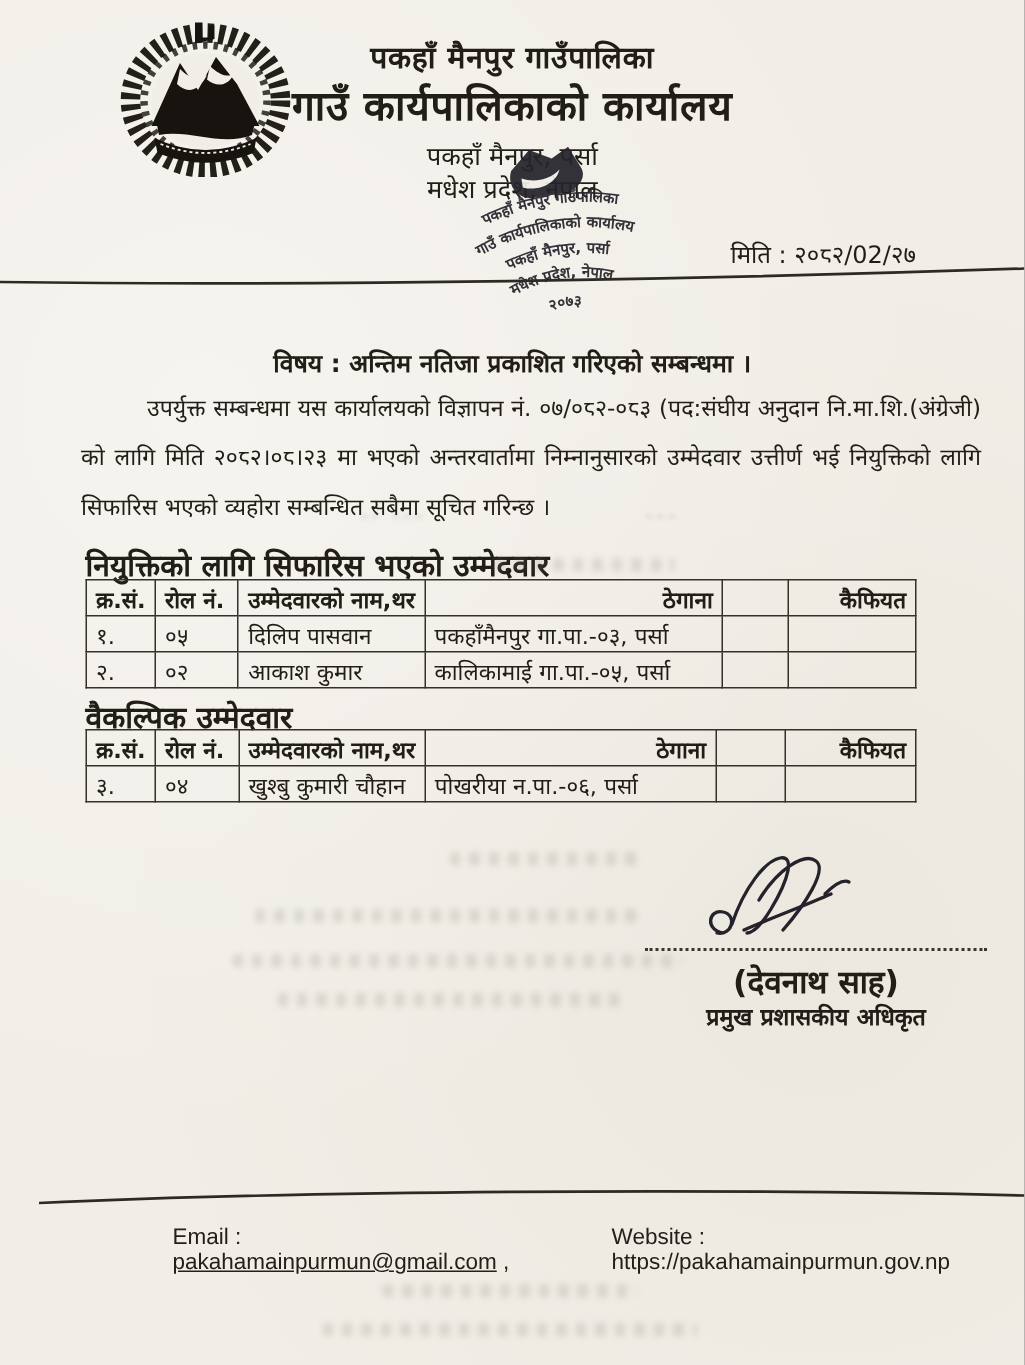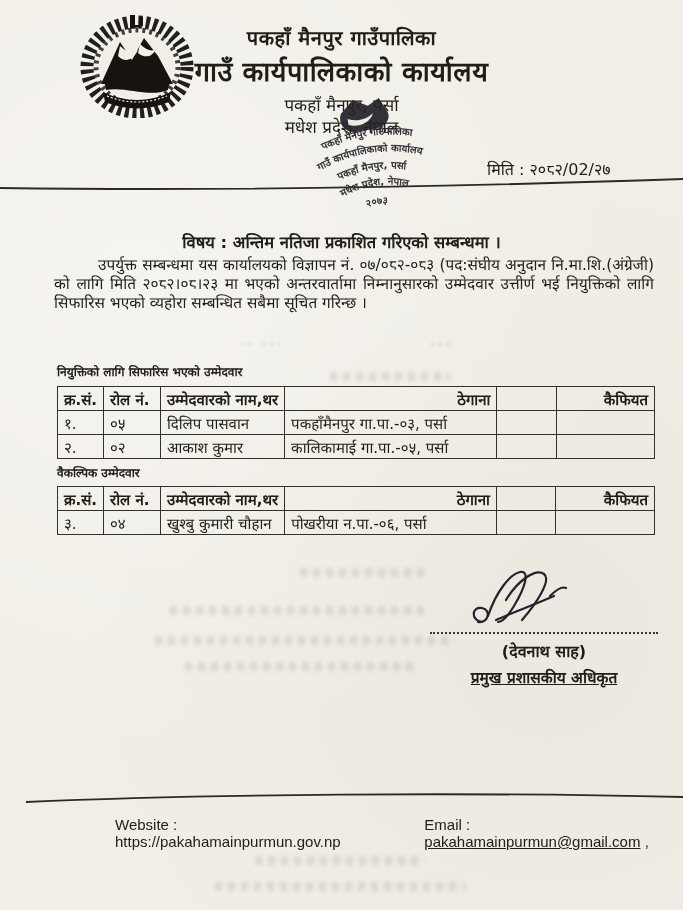--- a/index.html
+++ b/index.html
@@ -24,42 +24,42 @@
   .prov{font-size:17px;margin-top:1px;}
   .stamp{position:absolute;left:292px;top:96px;width:156px;height:124px;transform:rotate(-9deg);opacity:.93;}
   
   .ref-left{position:absolute;left:55px;top:134px;font-size:16px;line-height:26px;}
   .ref-date{position:absolute;left:487px;top:158px;font-size:16px;}
   .rule{position:absolute;left:0;width:683px;height:20px;}
   .rule-top{top:174px;}
   .rule-bottom{top:789px;}
   
   .subject{position:absolute;left:0;right:0;top:214px;text-align:center;font-weight:bold;font-size:16.5px;margin-top:16px;}
-  .body-par{position:absolute;left:54px;width:600px;top:256px;font-size:15.4px;line-height:19px;text-align:justify;text-indent:44px;}
+  .body-par{position:absolute;left:54px;width:600px;top:256px;font-size:15.4px;line-height:33px;text-align:justify;text-indent:44px;}
   .tapasil{position:absolute;left:0;right:0;top:342px;text-align:center;font-weight:bold;font-size:16px;}
-  .sec-head{position:absolute;left:57px;font-weight:bold;font-size:12px;}
+  .sec-head{position:absolute;left:57px;font-weight:bold;font-size:20px;}
   .sec-head-1{top:363px;}
   .sec-head-2{top:464px;text-align:center;}
   
-  table.roster{position:absolute;left:57px;width:598px;border-collapse:collapse;font-size:15px;}
+  table.roster{position:absolute;left:57px;width:554px;border-collapse:collapse;font-size:15px;}
   .roster-1{top:386px;}
   .roster-2{top:486px;}
   table.roster th,table.roster td{
     border:1.4px solid #35312a;height:21px;padding:1px 6px;
     font-weight:normal;white-space:nowrap;overflow:hidden;
   }
   table.roster th{font-weight:bold;text-align:right;}
   table.roster th:nth-child(-n+3){text-align:left;}
   table.roster td{text-align:left;}
   col.c1{width:44px}col.c2{width:57px}col.c3{width:122px}col.c4{width:214px}col.c5{width:61px}col.c6{width:100px}
   
   .sig-svg{position:absolute;left:462px;top:566px;width:130px;height:68px;}
   .sig-dots{position:absolute;left:430px;top:618px;width:228px;border-bottom:2.5px dotted #3a362f;height:14px;}
-  .sig-name{position:absolute;left:430px;top:640px;width:228px;text-align:center;font-size:16px;font-weight:600;}
-  .sig-title{position:absolute;left:420px;top:666px;width:248px;text-align:center;font-size:15.5px;font-weight:bold;text-decoration:underline;}
+  .sig-name{position:absolute;left:430px;top:640px;width:228px;text-align:center;font-size:21px;font-weight:600;}
+  .sig-title{position:absolute;left:420px;top:666px;width:248px;text-align:center;font-size:15.5px;font-weight:bold;}
   
   .footer{position:absolute;left:115px;top:816px;display:flex;gap:34px;font-family:"Liberation Sans",sans-serif;font-size:15px;color:#23201b;}
   .email-link{text-decoration:underline;color:#23201b;}
   
   .ghost{position:absolute;filter:blur(1.6px);opacity:.30;pointer-events:none;color:#8e8a7c;font-size:13px;letter-spacing:2px;transform:scaleY(.9);}
   .ghost-band{position:absolute;filter:blur(2.2px);opacity:.22;pointer-events:none;
     background:repeating-linear-gradient(90deg,#8a8678 0 7px,transparent 7px 13px);height:9px;border-radius:3px;}
 </style>
 </head>
 <body>
@@ -214,20 +214,20 @@
   <div class="ghost-band" style="left:185px;top:662px;width:230px;"></div>
   <div class="ghost-band" style="left:255px;top:856px;width:170px;"></div>
   <div class="ghost-band" style="left:215px;top:882px;width:250px;"></div>
 
   <svg class="rule rule-bottom" viewBox="0 0 683 20" preserveAspectRatio="none" aria-hidden="true">
     <path d="M26,13 C200,5 470,3 683,8" stroke="#2d2a24" stroke-width="1.8" fill="none"></path>
   </svg>
 
   <div class="footer">
     <span>
+      <span>Email : </span><span class="email-link">pakahamainpurmun@gmail.com</span><span> ,</span>
+    </span>
+    <span>
       <span>Website : </span><span>https://pakahamainpurmun.gov.np</span>
     </span>
-    <span>
-      <span>Email : </span><span class="email-link">pakahamainpurmun@gmail.com</span><span> ,</span>
-    </span>
   </div>
 
 </div>
 
 </body></html>

